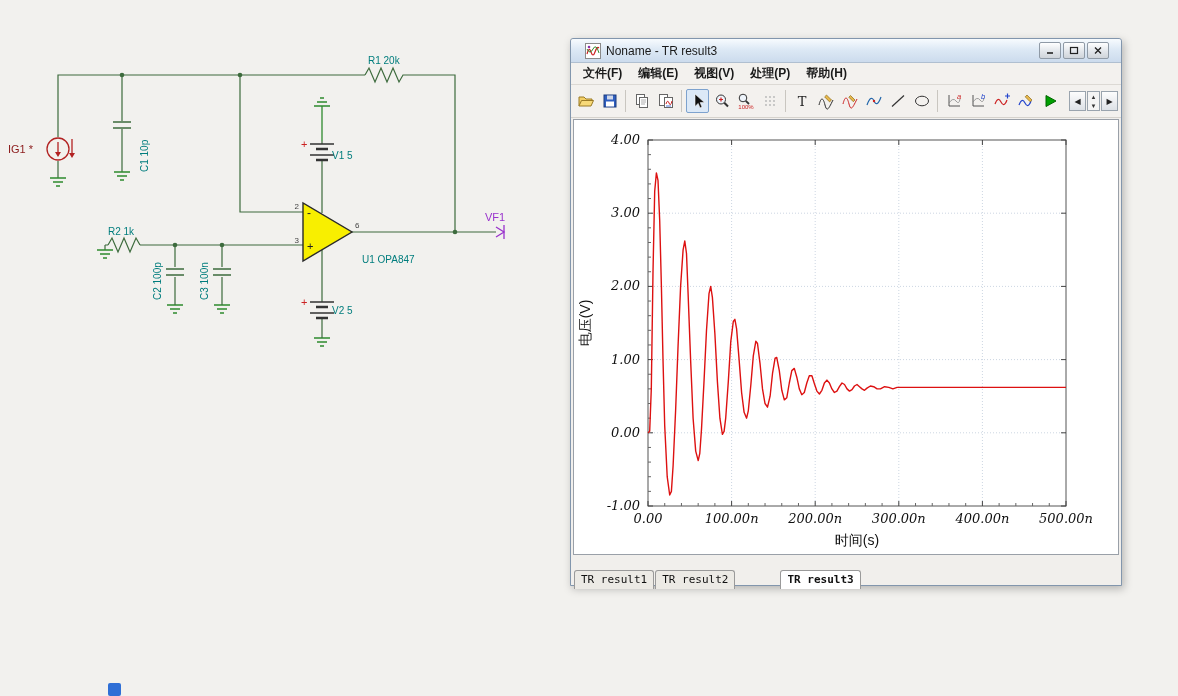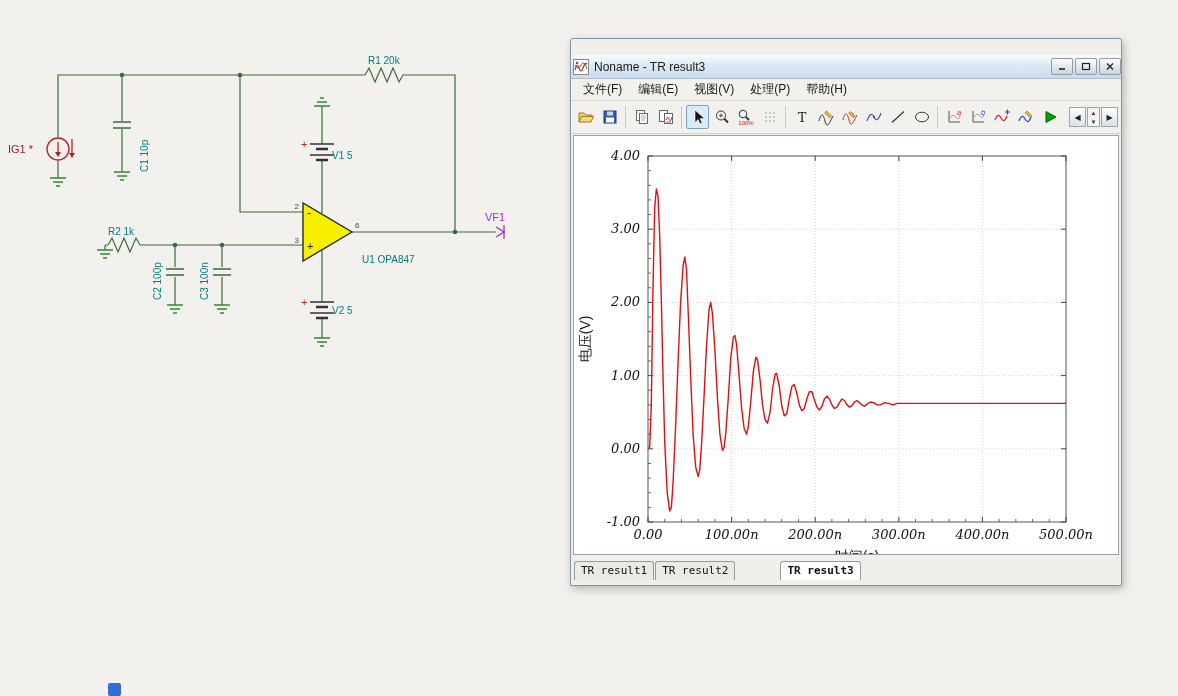--- a/index.html
+++ b/index.html
@@ -11,55 +11,55 @@
   }
   .desktop { position:absolute; inset:0; }
   .schematic { position:absolute; left:0; top:0; }
   .taskbar-chip { position:absolute; left:108px; top:683px; width:13px; height:13px;
     background:#2f6fd6; border-radius:2px; }
 
   
   .tina-window { position:absolute; left:570px; top:38px; width:552px; height:548px;
     background:#f1efec; border:1px solid #8296ad; border-radius:3px 3px 0 0;
     box-shadow:2px 3px 8px rgba(0,0,0,.25); display:flex; flex-direction:column; }
-  .titlebar { height:24px; flex:0 0 24px; display:flex; align-items:center; padding:0 0;
+  .titlebar { height:24px; flex:0 0 24px; display:flex; align-items:center; padding:0 12px;
     background:linear-gradient(#f7fbfe,#dde9f5 45%,#ccdbed);
-    border-bottom:1px solid #b0bfd0; border-radius:3px 3px 0 0;margin-top:16px; }
+    border-bottom:1px solid #b0bfd0; border-radius:3px 3px 0 0; }
   .app-icon { width:16px; height:16px; margin:0 5px 0 2px; flex:0 0 16px; }
   .title-text { font-size:12px; color:#1b1b1b; flex:1 1 auto; white-space:nowrap; }
   .win-buttons { display:flex; gap:2px; }
   .win-btn { width:22px; height:17px; border:1px solid #8f9aa6; padding:0;
     background:linear-gradient(#ffffff,#e2e6eb 55%,#cfd4da); border-radius:2px;
     display:flex; align-items:center; justify-content:center; }
 
   .menubar { height:22px; flex:0 0 22px; display:flex; align-items:center; gap:2px;
     padding:0 5px; background:#f3f1ee; border-bottom:1px solid #dcd9d4;
     font-size:12px; color:#1a1a1a; }
-  .menu-item { padding:18px 7px; }
+  .menu-item { padding:18px 7px;font-weight:bold; }
 
   .toolbar { height:33px; flex:0 0 33px; display:flex; align-items:center; gap:1px;
     padding:2px 3px; background:#f3f1ee; border-bottom:1px solid #d6d3cd; }
   .tbtn { width:23px; height:24px; display:flex; align-items:center; justify-content:center;
     border:1px solid transparent; background:transparent; padding:0; }
   .tbtn.pressed { background:#dce9f7; border:1px solid #7da2ce; border-radius:2px; }
   .tsep { width:1px; height:22px; background:#c9c6c0; margin:0 3px; flex:0 0 1px; }
   .tspacer { flex:1 1 auto; }
   .nav-btn { width:17px; height:20px; border:1px solid #9aa4ae; padding:0;
     background:linear-gradient(#fdfdfd,#dde1e6); font-size:8px; color:#222;
     display:flex; align-items:center; justify-content:center; }
   .spinner { width:13px; height:20px; border:1px solid #9aa4ae; background:#f4f4f4;
     display:flex; flex-direction:column; }
   .spinner span { flex:1; font-size:6px; line-height:6px; display:flex; align-items:center;
     justify-content:center; color:#333; }
 
   .chart-area { flex:1 1 auto; margin:1px 2px 0 2px; background:#ffffff;
     border:1px solid #9aa0a8; position:relative; overflow:hidden; }
   #plot-svg { position:absolute; left:0; top:0; }
 
-  .tabstrip { height:21px; flex:0 0 21px; display:flex; align-items:center;
+  .tabstrip { height:21px; flex:0 0 21px; display:flex; align-items:flex-start;
     padding:15px 3px; background:#f1efec; }
   .tab { font-family:"DejaVu Sans Mono", monospace; font-size:11px; color:#111;
     background:#eceae5; border:1px solid #9a9a9a; border-bottom:none;
     padding:2px 6px 3px; border-radius:3px 3px 0 0; margin-right:1px; }
   .tab.active { background:#ffffff; font-weight:bold;margin-left:44px; }
 </style>
 </head>
 <body>
 
 <div class="desktop">

